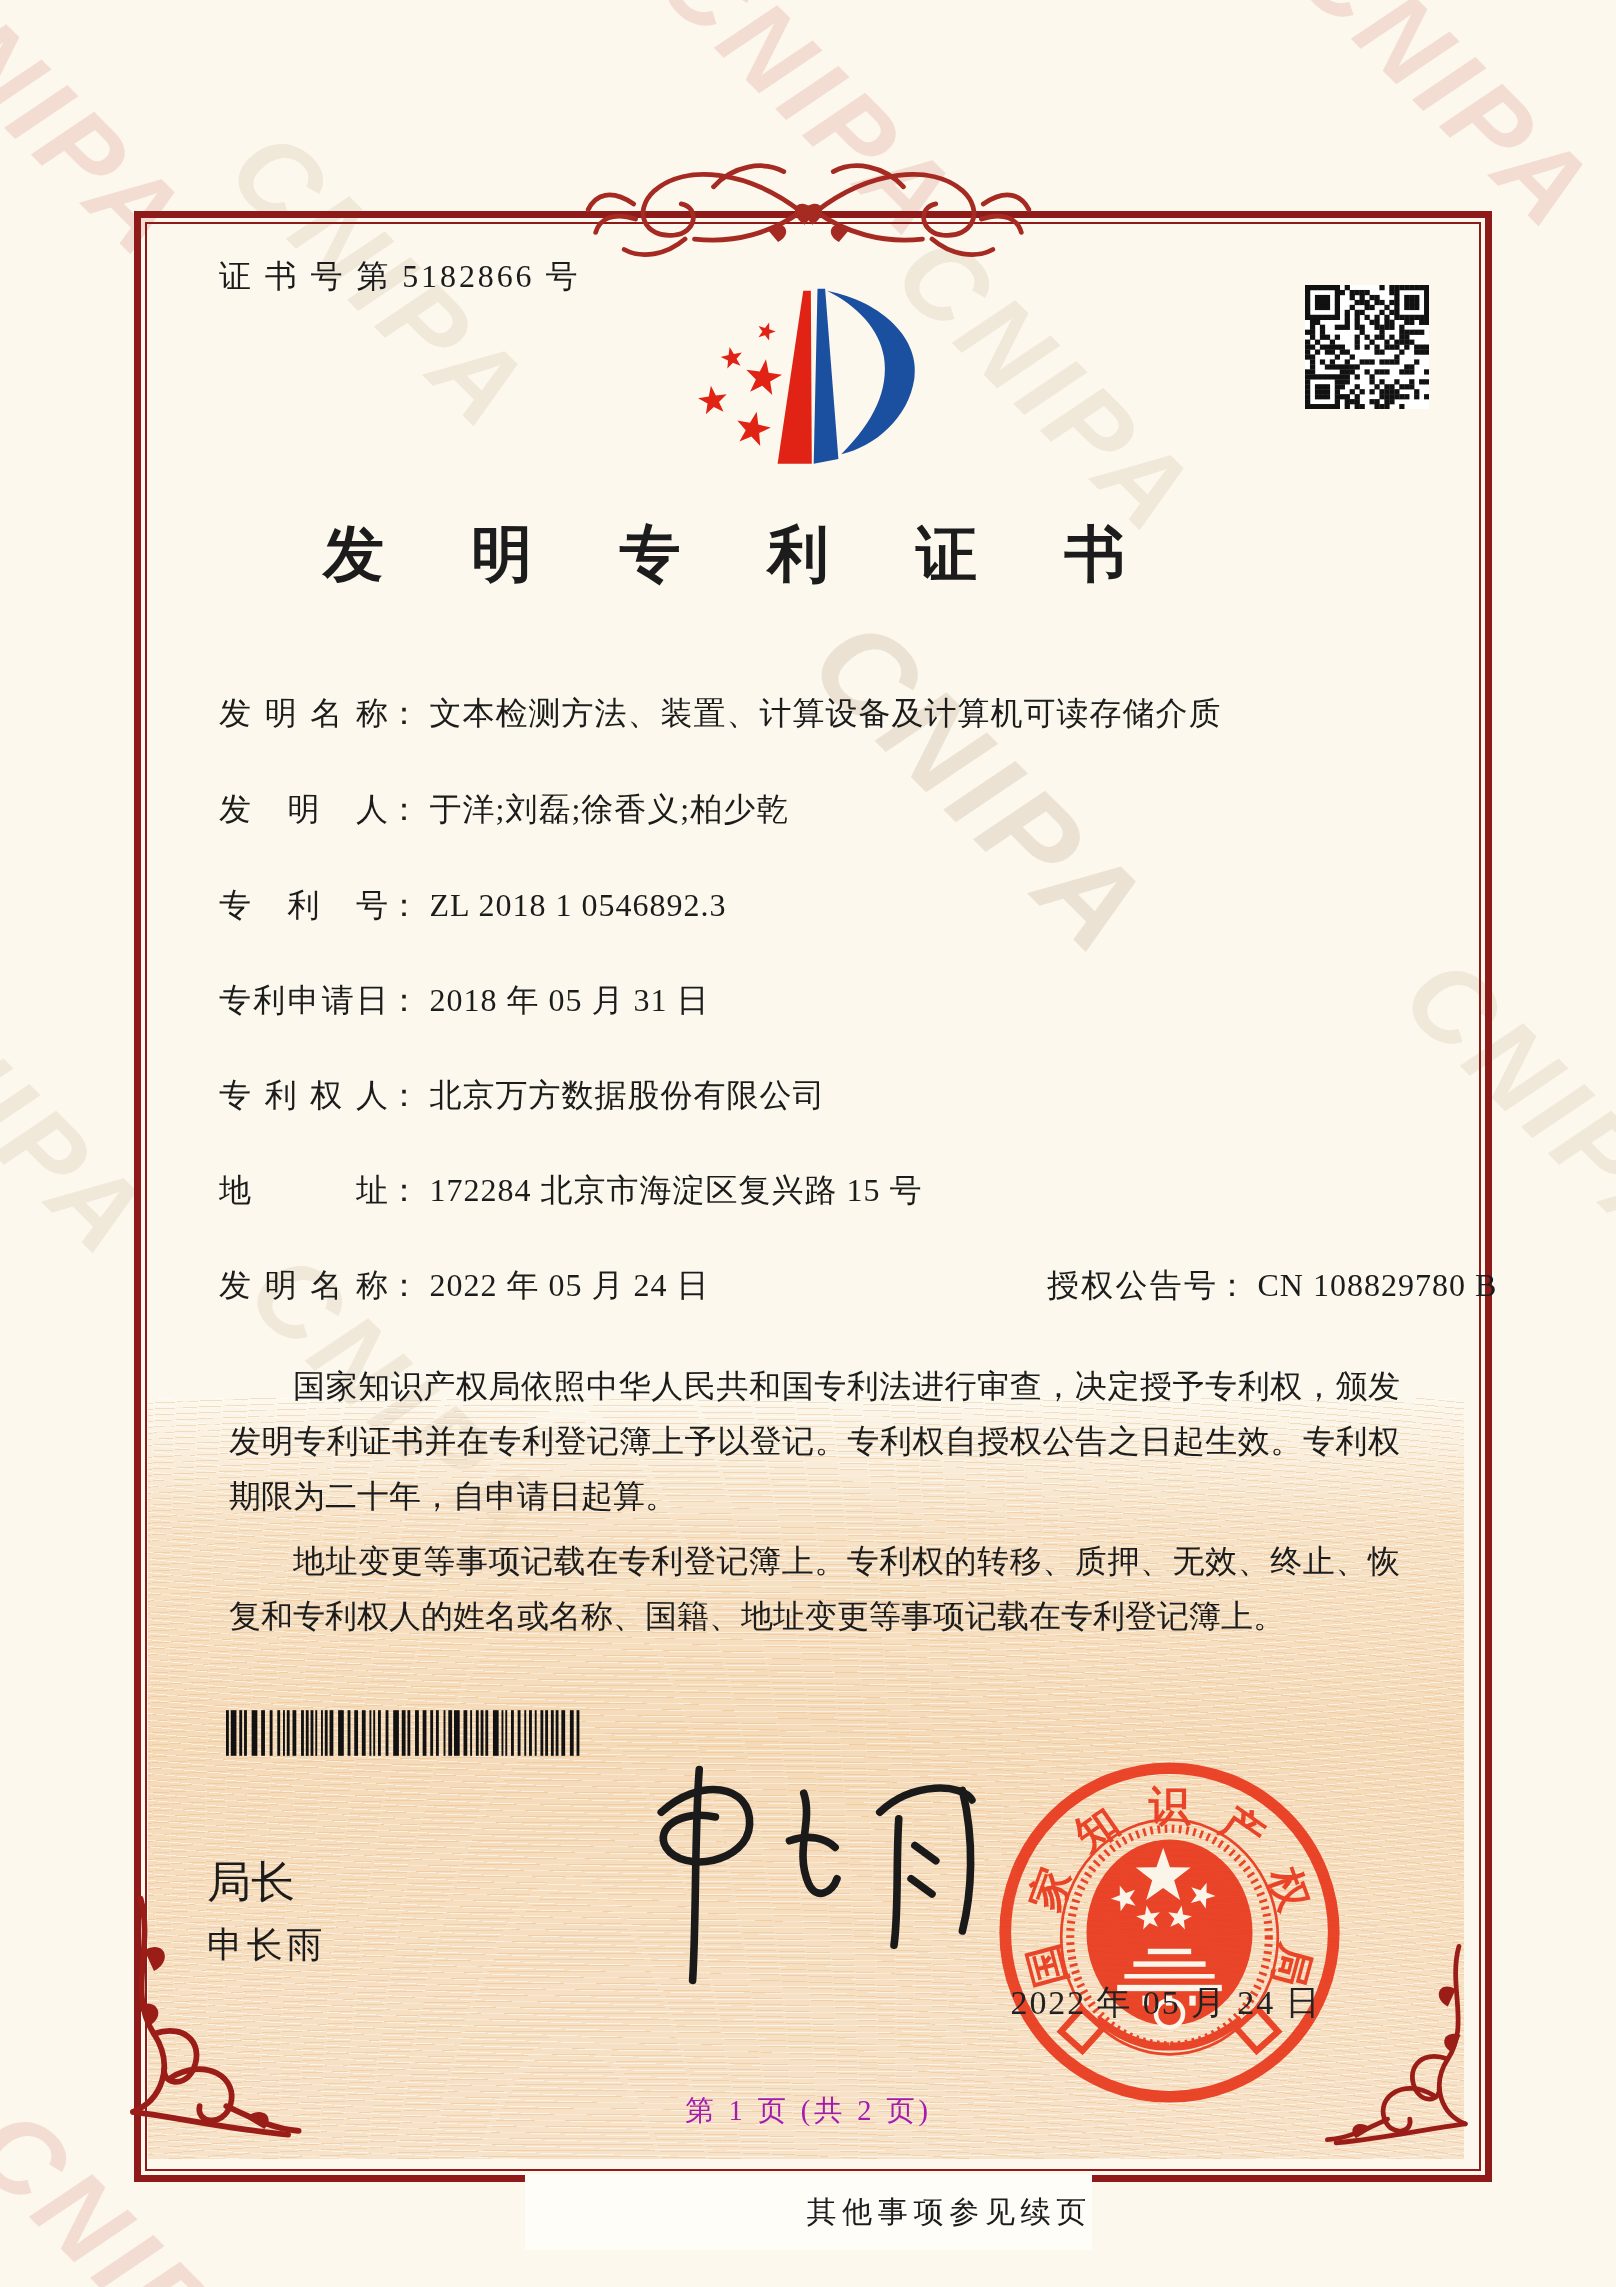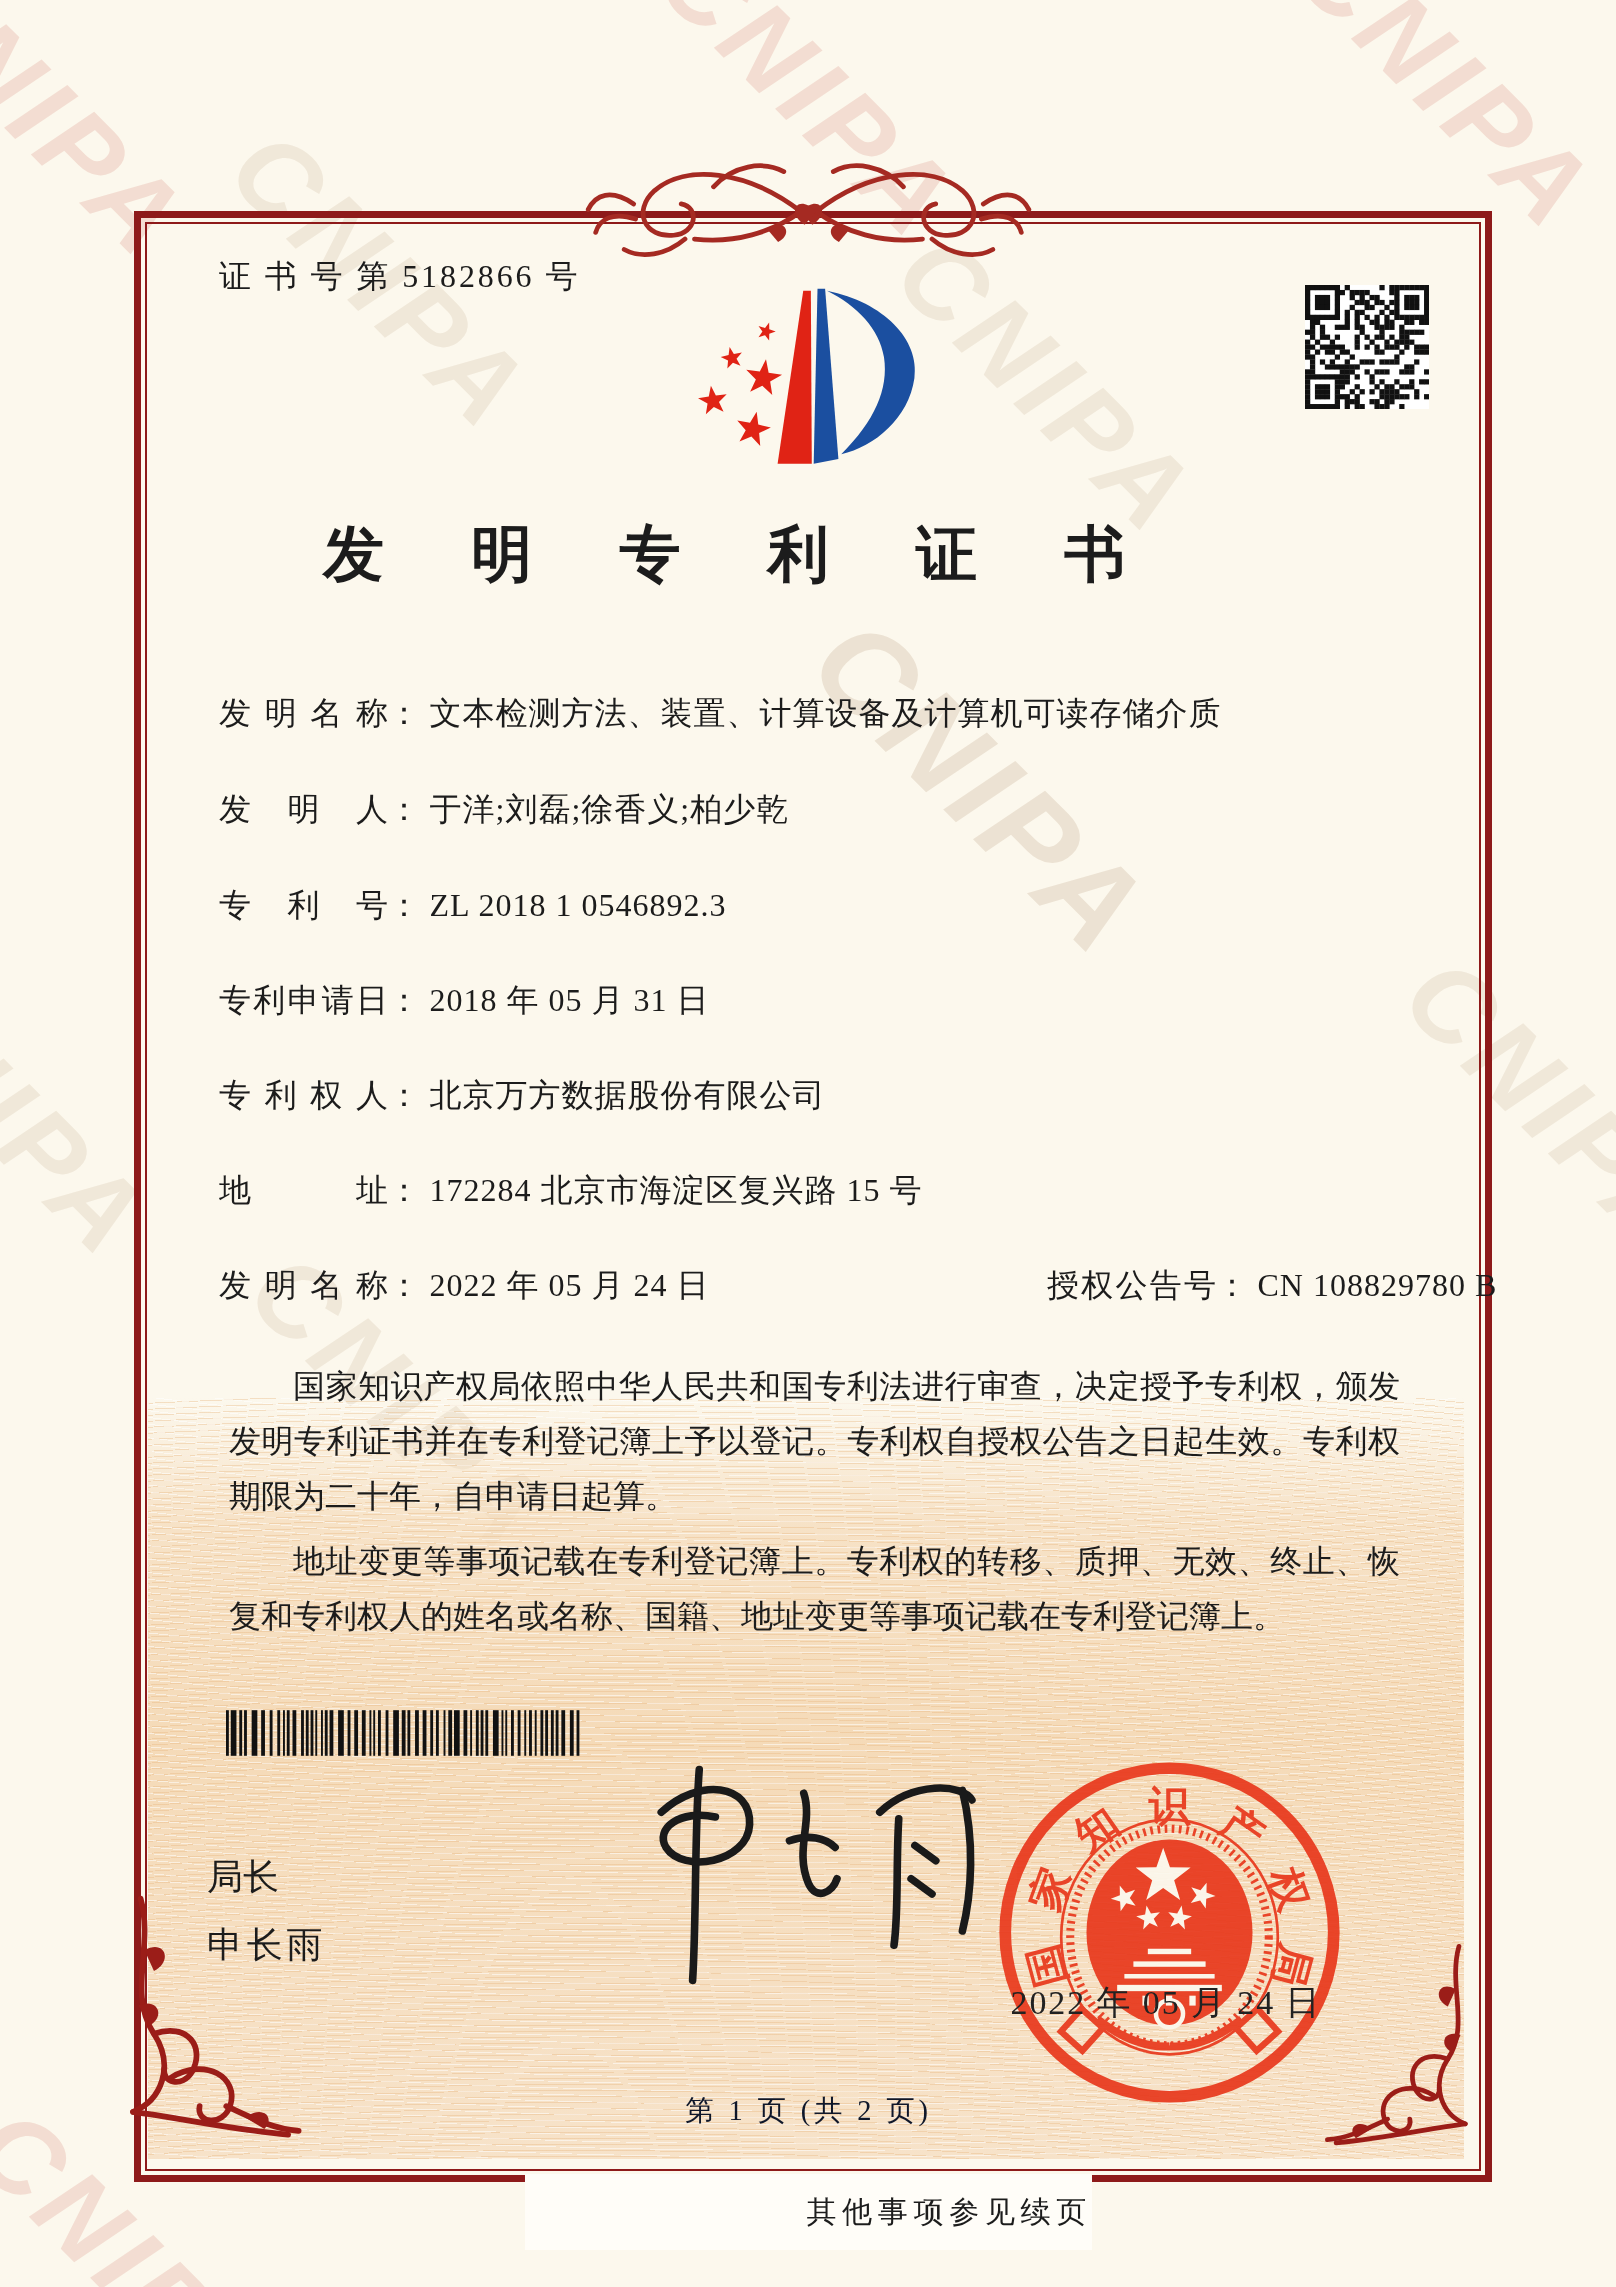--- a/index.html
+++ b/index.html
@@ -26,24 +26,24 @@
   #certno{left:219px;top:255px;font-size:32px;letter-spacing:2.9px;}
   #title{left:134px;top:514px;width:1112px;text-align:center;font-size:61px;font-weight:bold;
          letter-spacing:36px;text-indent:36px;margin-left:34px;}
   .frow{position:absolute;left:219px;font-size:32px;white-space:nowrap;}
   .flabel{display:inline-block;width:169px;text-align:justify;text-align-last:justify;vertical-align:bottom;}
   .fcolon{display:inline-block;margin-right:9.5px;}
   .fvalue{letter-spacing:1px;}
   #grant-no-group{position:absolute;left:828px;top:0;}
   #paras{left:219px;top:1349px;width:1191px;font-size:32px;line-height:1.72;text-align:justify;}
   #paras p{margin:10px;text-indent:2em;}
-  #signer-title{left:207px;top:1853px;font-size:36px;font-family:Liberation Sans, sans-serif;font-weight:500;}
+  #signer-title{left:207px;top:1853px;font-size:44px;font-family:Liberation Sans, sans-serif;font-weight:500;}
   #signer-name{left:207px;top:1921px;font-size:36px;font-family:"Liberation Sans","DejaVu Sans",sans-serif;font-weight:500;letter-spacing:3.8px;}
   #seal-date{left:995px;top:1980px;width:342px;text-align:center;font-size:34px;letter-spacing:1.9px;color:#222;}
-  #pageinfo{left:0;top:2092px;width:1617px;text-align:center;font-size:28.5px;letter-spacing:3.8px;color:#0f172a;}
+  #pageinfo{left:0;top:2092px;width:1617px;text-align:center;font-size:28.5px;letter-spacing:3.8px;color:#a21caf;}
   #note-band{left:525px;top:2174px;width:567px;height:76px;background:#fffdf8;
              display:flex;align-items:center;justify-content:flex-end;}
   #note-band span{font-size:30px;letter-spacing:5.7px;}
   .seal-char{font-size:46px;font-weight:bold;fill:#e8381c;font-family:"Liberation Serif",serif;}
 </style>
 </head>
 <body>
 
 <svg width="0" height="0" style="position:absolute">
   <defs>

